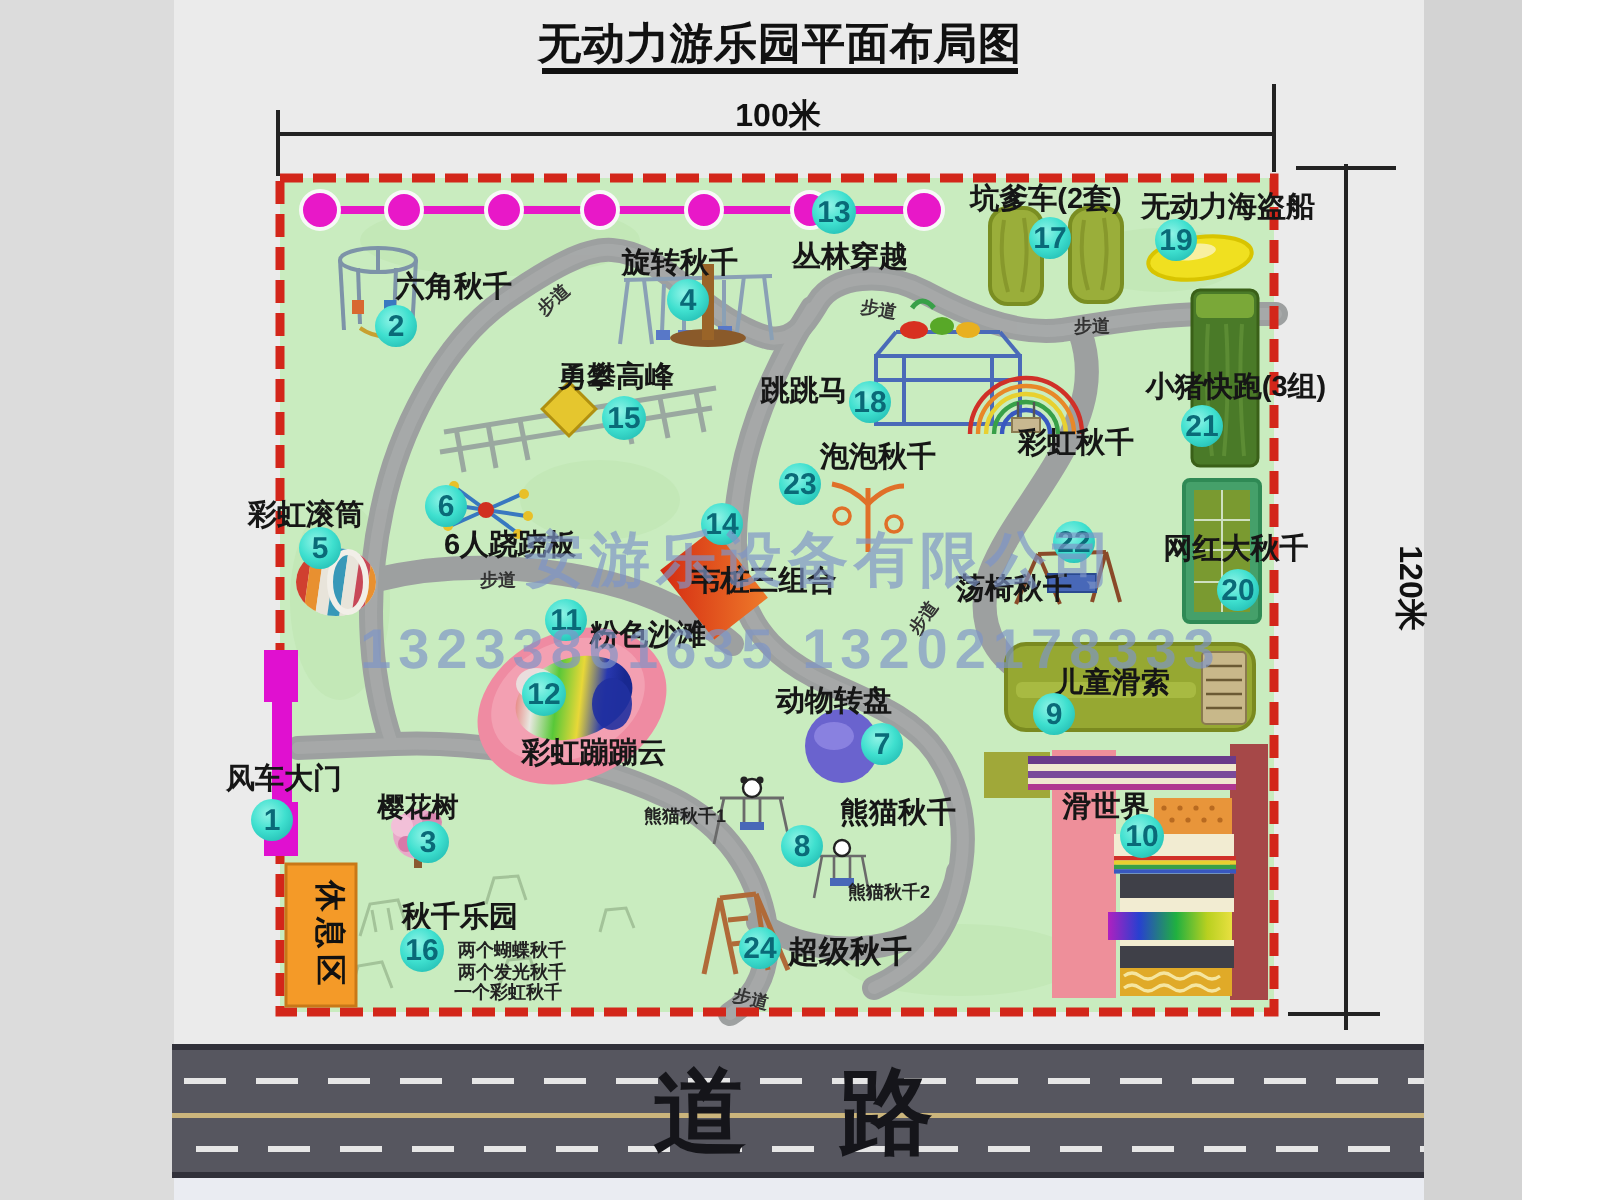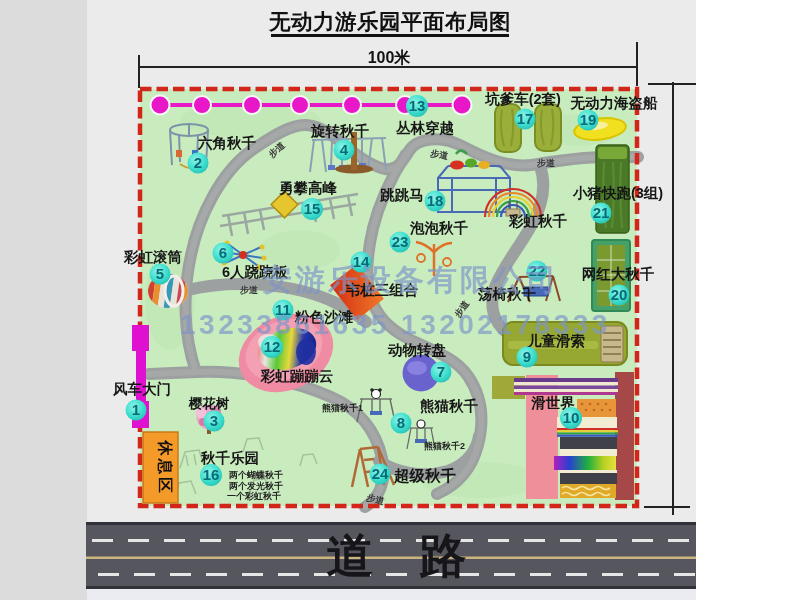--- a/index.html
+++ b/index.html
@@ -1,16 +1,16 @@
 <!DOCTYPE html>
 <html><head>
 <meta charset="utf-8">
 <style>
 html,body{margin:0;padding:0;}
-#stage{position:relative;width:696px;height:600px;overflow:hidden;background:#fde047;font-family:"Liberation Sans",sans-serif;}
+#stage{position:relative;width:761px;height:600px;overflow:hidden;background:#fde047;font-family:"Liberation Sans",sans-serif;}
 svg{display:block;}
 </style>
 </head>
 <body>
 <div id="stage">
 <svg width="800" height="600" viewBox="0 0 800 600">
 <defs>
 <radialGradient id="tealc" cx="40%" cy="35%" r="75%">
 <stop offset="0%" stop-color="#8ff3e6"></stop>
 <stop offset="55%" stop-color="#3fe0cf"></stop>

